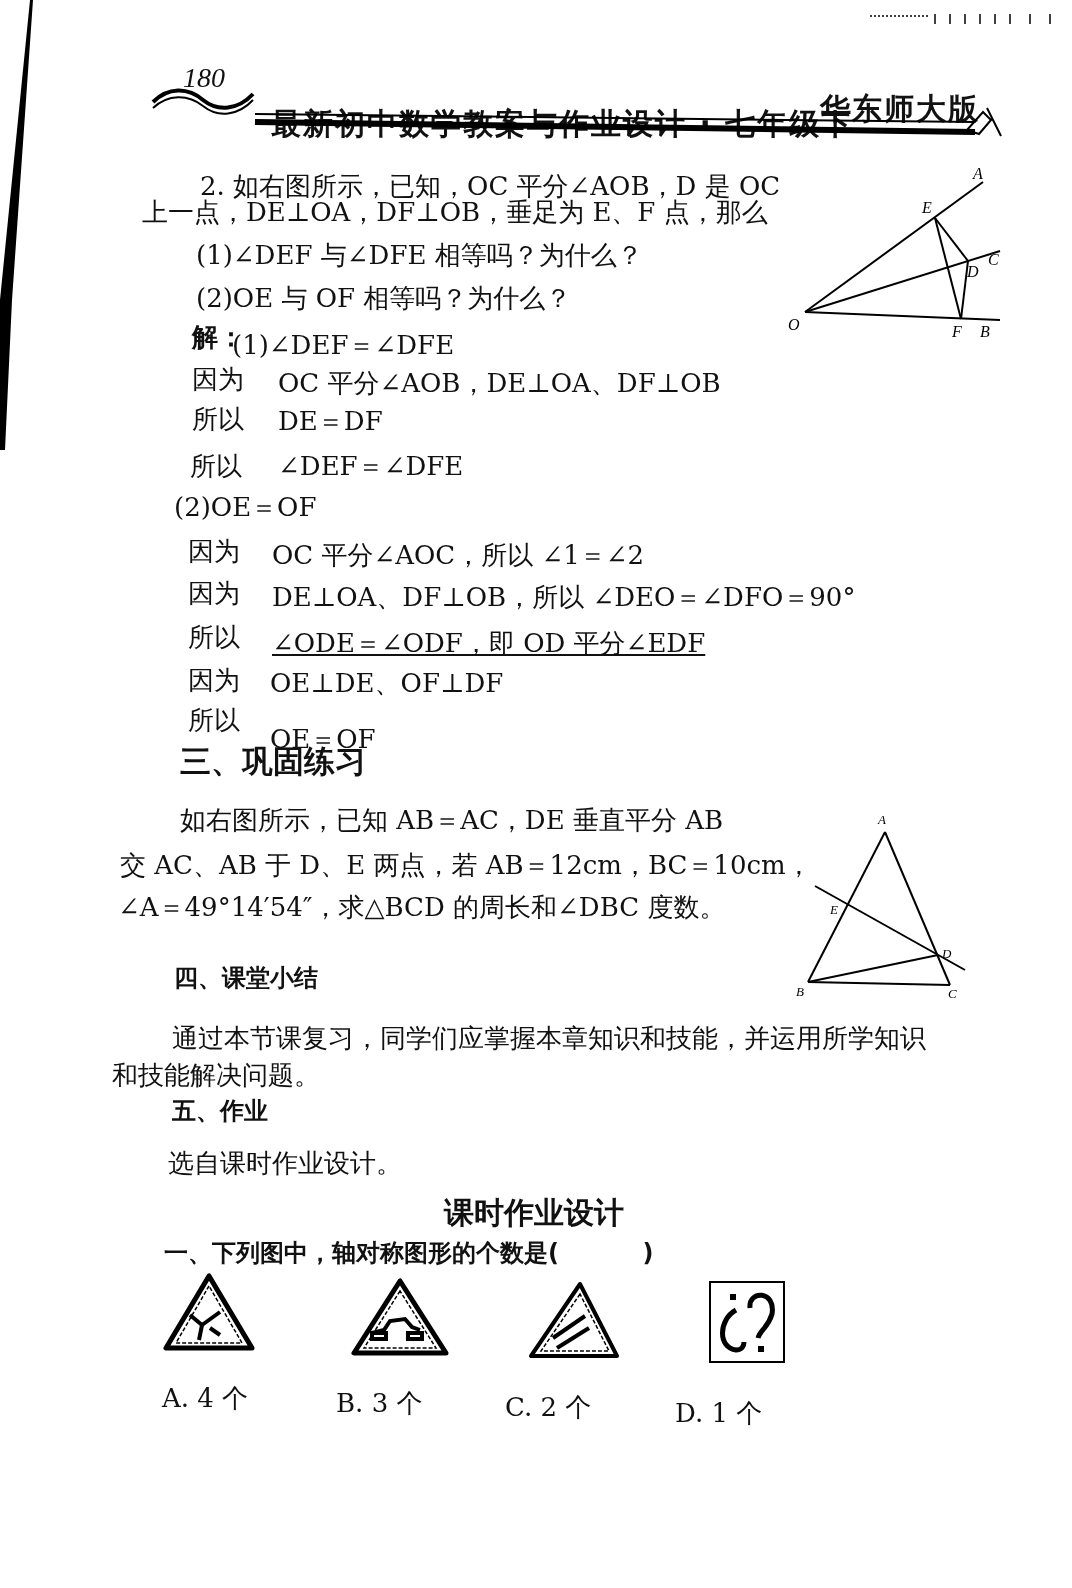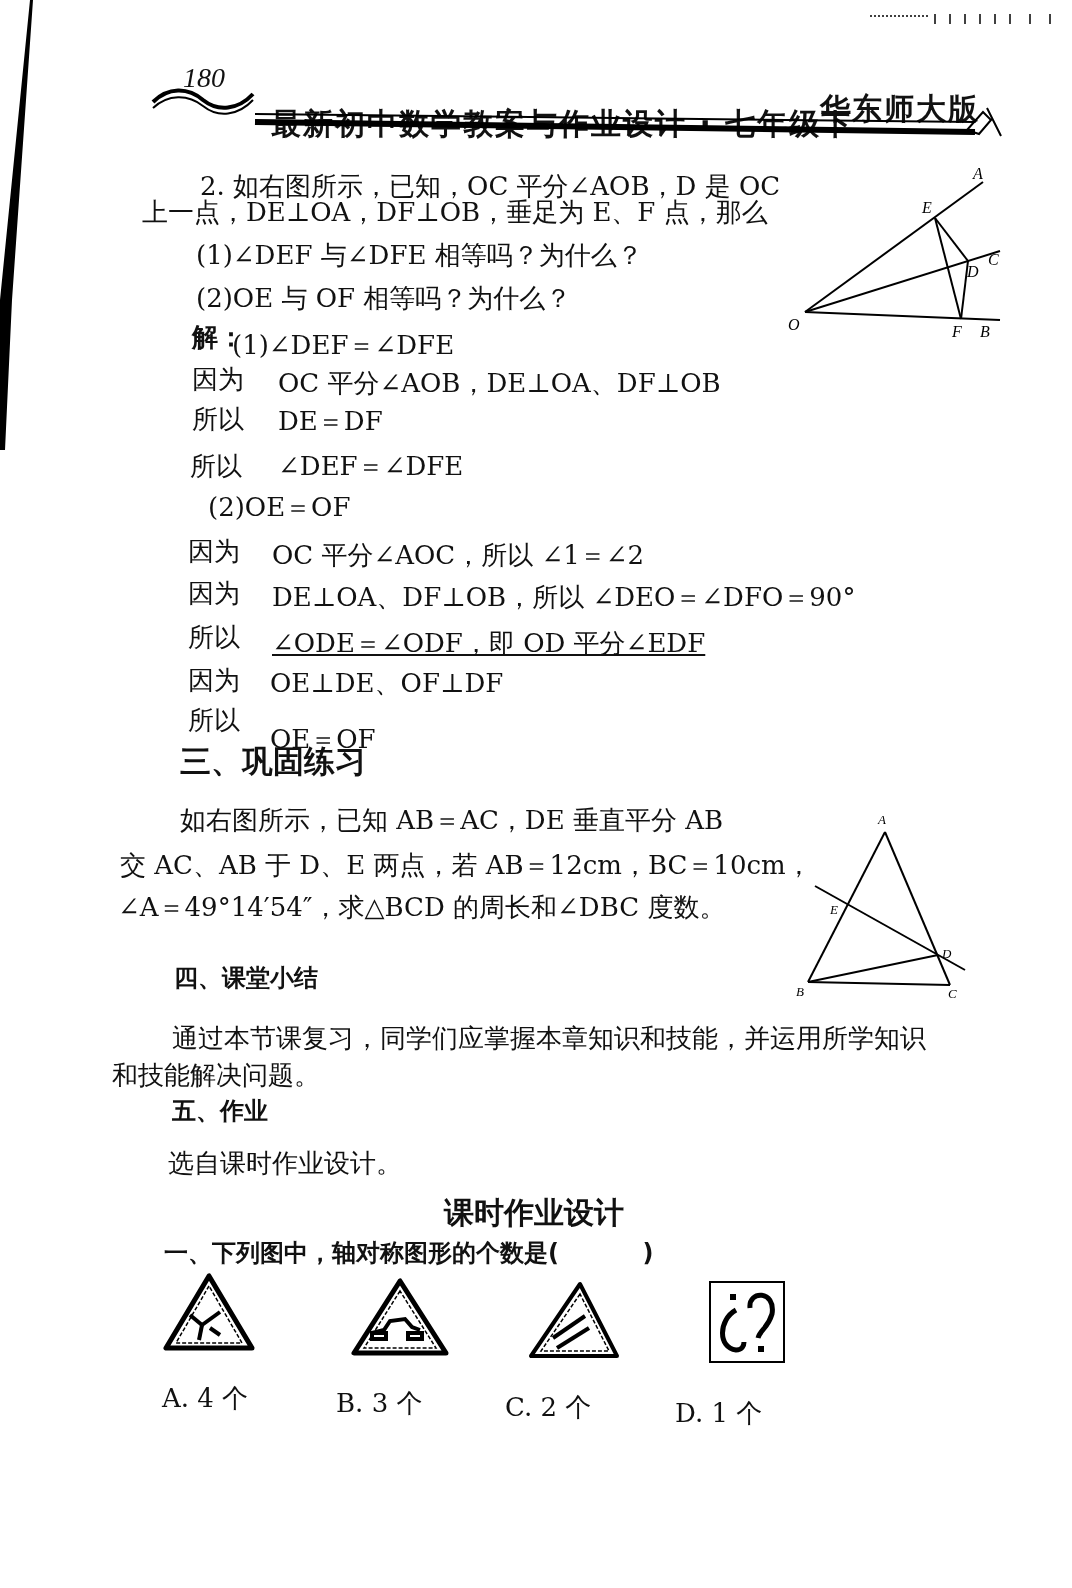--- a/index.html
+++ b/index.html
@@ -63,21 +63,21 @@
 
     <span class="abs t" style="left:192px;top:364px;">因为</span>
     <span class="abs t" style="left:278px;top:368px;">OC 平分∠AOB，DE⊥OA、DF⊥OB</span>
 
     <span class="abs t" style="left:192px;top:404px;">所以</span>
     <span class="abs t" style="left:278px;top:406px;">DE＝DF</span>
 
     <span class="abs t" style="left:190px;top:451px;">所以</span>
     <span class="abs t" style="left:278px;top:451px;">∠DEF＝∠DFE</span>
 
-    <span class="abs t" style="left:208px;top:492px;">(2)OE＝OF</span>
+    <span class="abs t" style="left:174px;top:492px;">(2)OE＝OF</span>
 
     <span class="abs t" style="left:188px;top:536px;">因为</span>
     <span class="abs t" style="left:272px;top:540px;">OC 平分∠AOC，所以  ∠1＝∠2</span>
 
     <span class="abs t" style="left:188px;top:578px;">因为</span>
     <span class="abs t" style="left:272px;top:582px;">DE⊥OA、DF⊥OB，所以  ∠DEO＝∠DFO＝90°</span>
 
     <span class="abs t" style="left:188px;top:622px;">所以</span>
     <span class="abs t" style="left:272px;top:628px;text-decoration:underline;">∠ODE＝∠ODF，即 OD 平分∠EDF</span>
 

